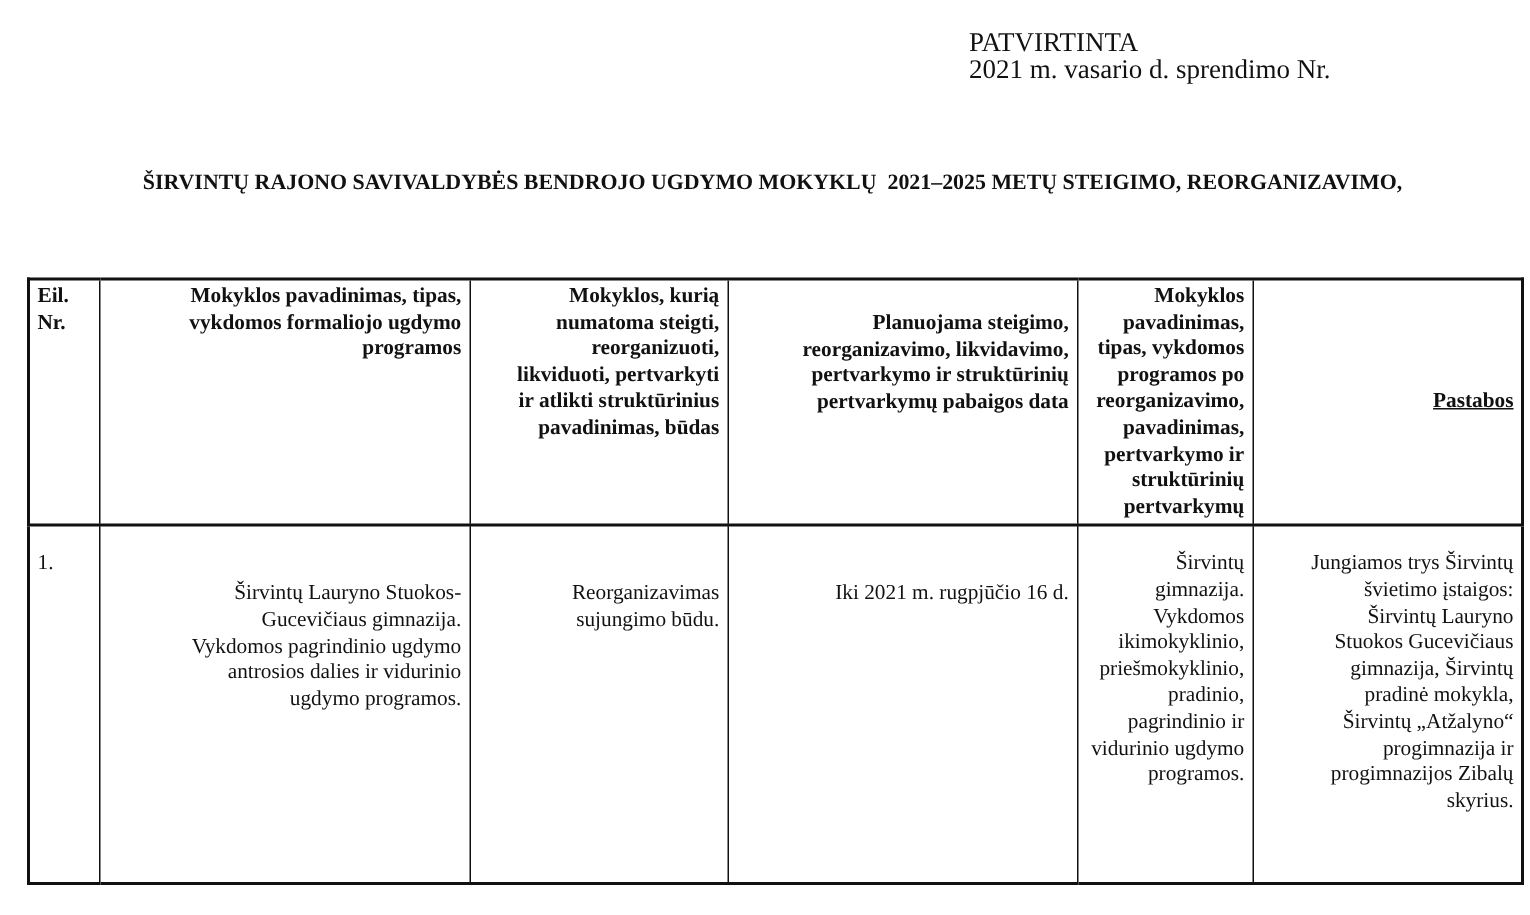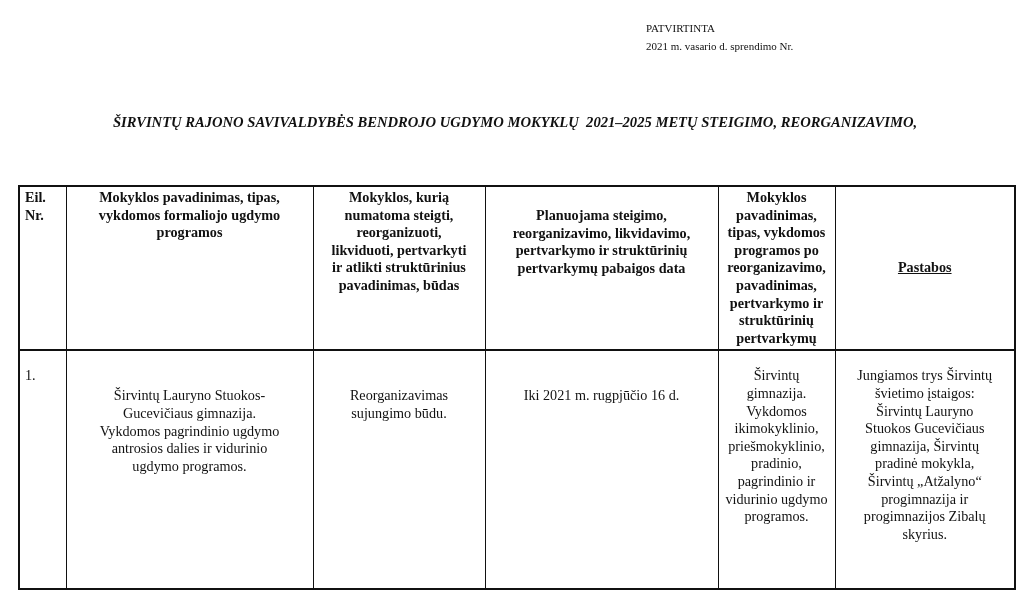--- a/index.html
+++ b/index.html
@@ -3,36 +3,36 @@
 <meta charset="utf-8">
 <style>
   html, body { margin: 0; padding: 0; background: #ffffff; }
   body {
     width: 1020px; height: 610px; position: relative; overflow: hidden;
     font-family: "Liberation Serif", "DejaVu Serif", serif;
     color: #111111;
   }
   .approval {
     position: absolute; left: 646px; top: 19px;
-    font-size: 11px; line-height: 18.3px;
+    font-size: 18px; line-height: 18.3px;
   }
   .approval div { white-space: nowrap; }
   .doc-title {
     position: absolute; left: 20px; top: 112px; width: 990px;
     text-align: center; font-weight: bold; font-size: 14.6px; line-height: 20px;
   }
-  .doc-title div { white-space: pre; font-style: italic; }
+  .doc-title div { white-space: pre; }
   table.plan {
     position: absolute; left: 18px; top: 185px;
     width: 996px; border-collapse: collapse; table-layout: fixed;
     font-size: 14.2px; line-height: 17.6px;
   }
   table.plan th, table.plan td {
     border: 1px solid #111111; vertical-align: top; padding: 2px 5px;
-    text-align: center;
+    text-align: right;
   }
   table.plan thead tr { height: 124px; }
   table.plan tbody tr { height: 239px; }
   table.plan th { font-weight: bold; }
   table.plan thead tr th { border-top: 2px solid #111; }
   table.plan tbody tr td { border-bottom: 2px solid #111; }
   table.plan tr th:first-child, table.plan tr td:first-child { border-left: 2px solid #111; text-align: left; }
   table.plan tr th:last-child, table.plan tr td:last-child { border-right: 2px solid #111; }
   table.plan thead { border-bottom: 2px solid #111; }
   .mid { vertical-align: middle !important; text-decoration: underline; }

